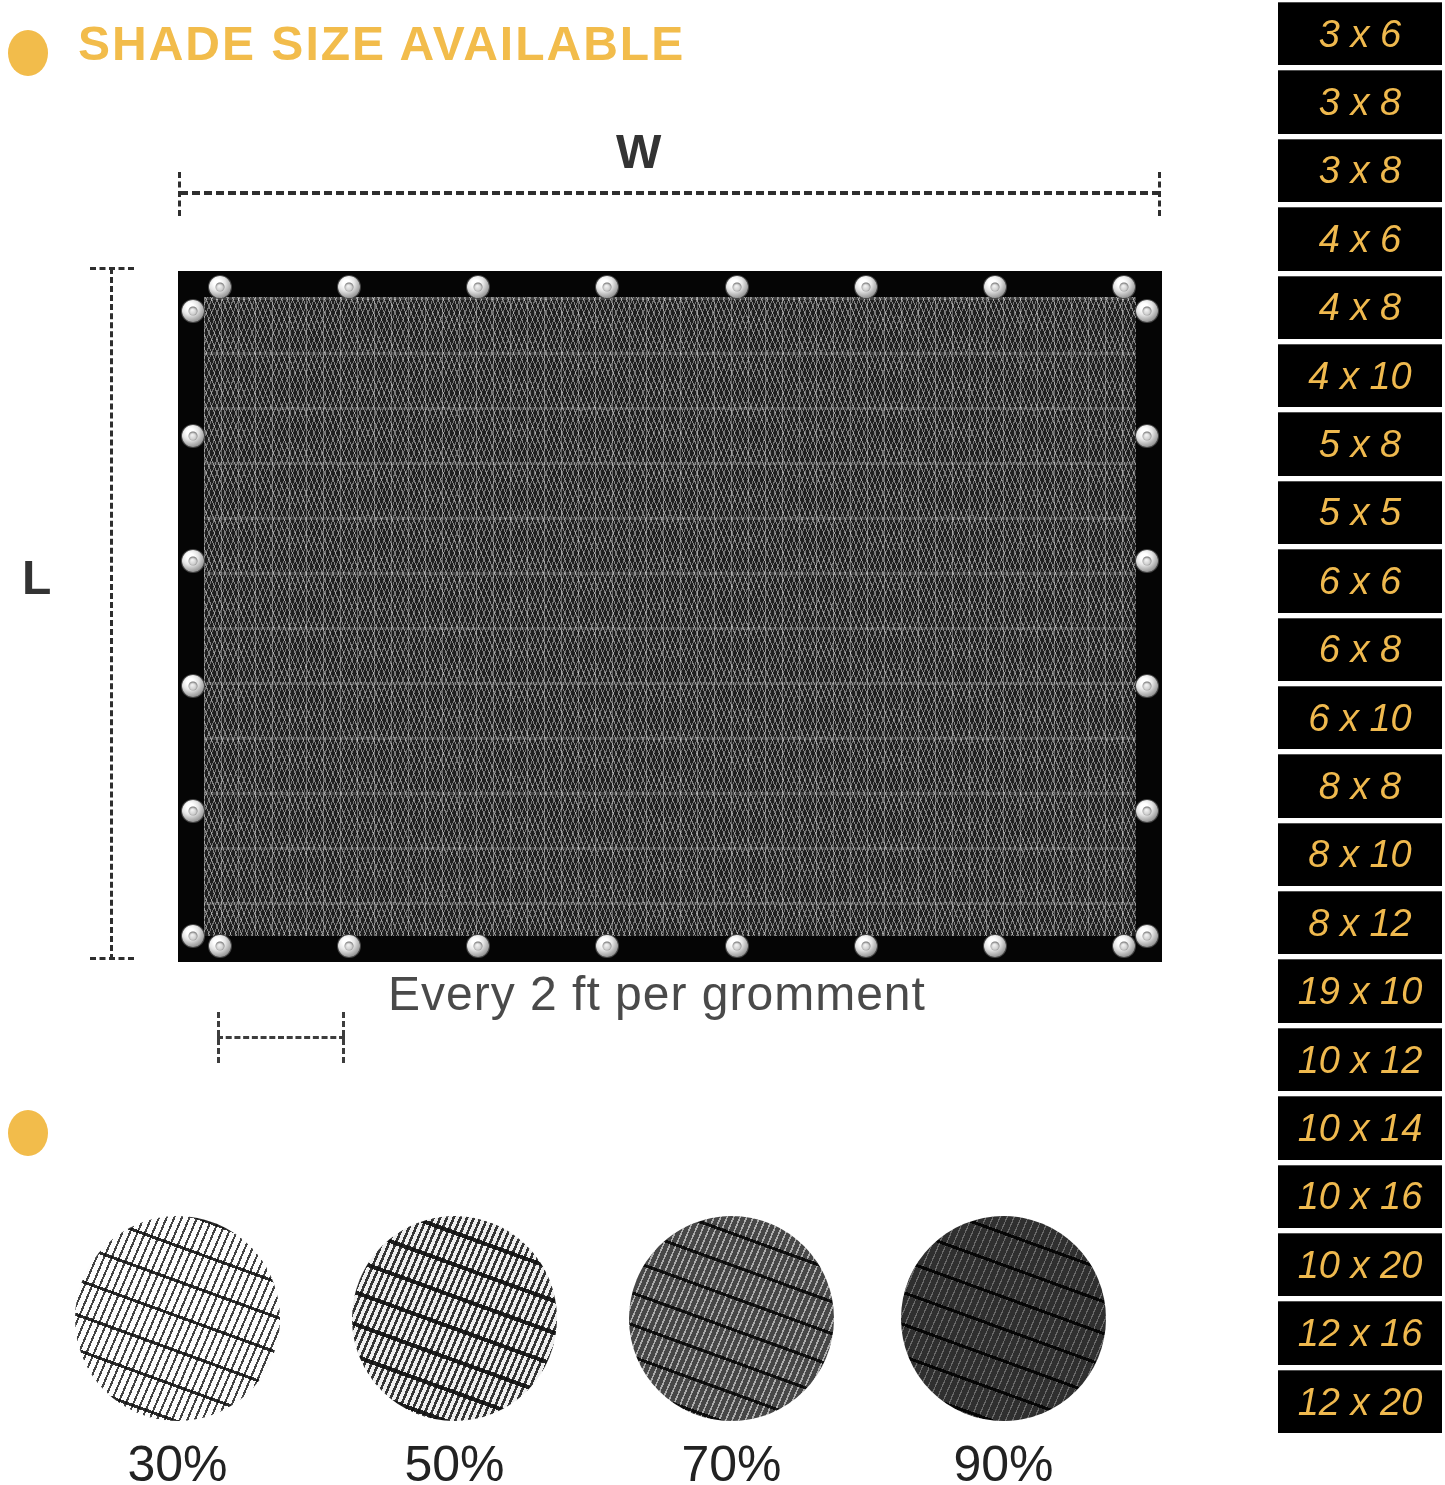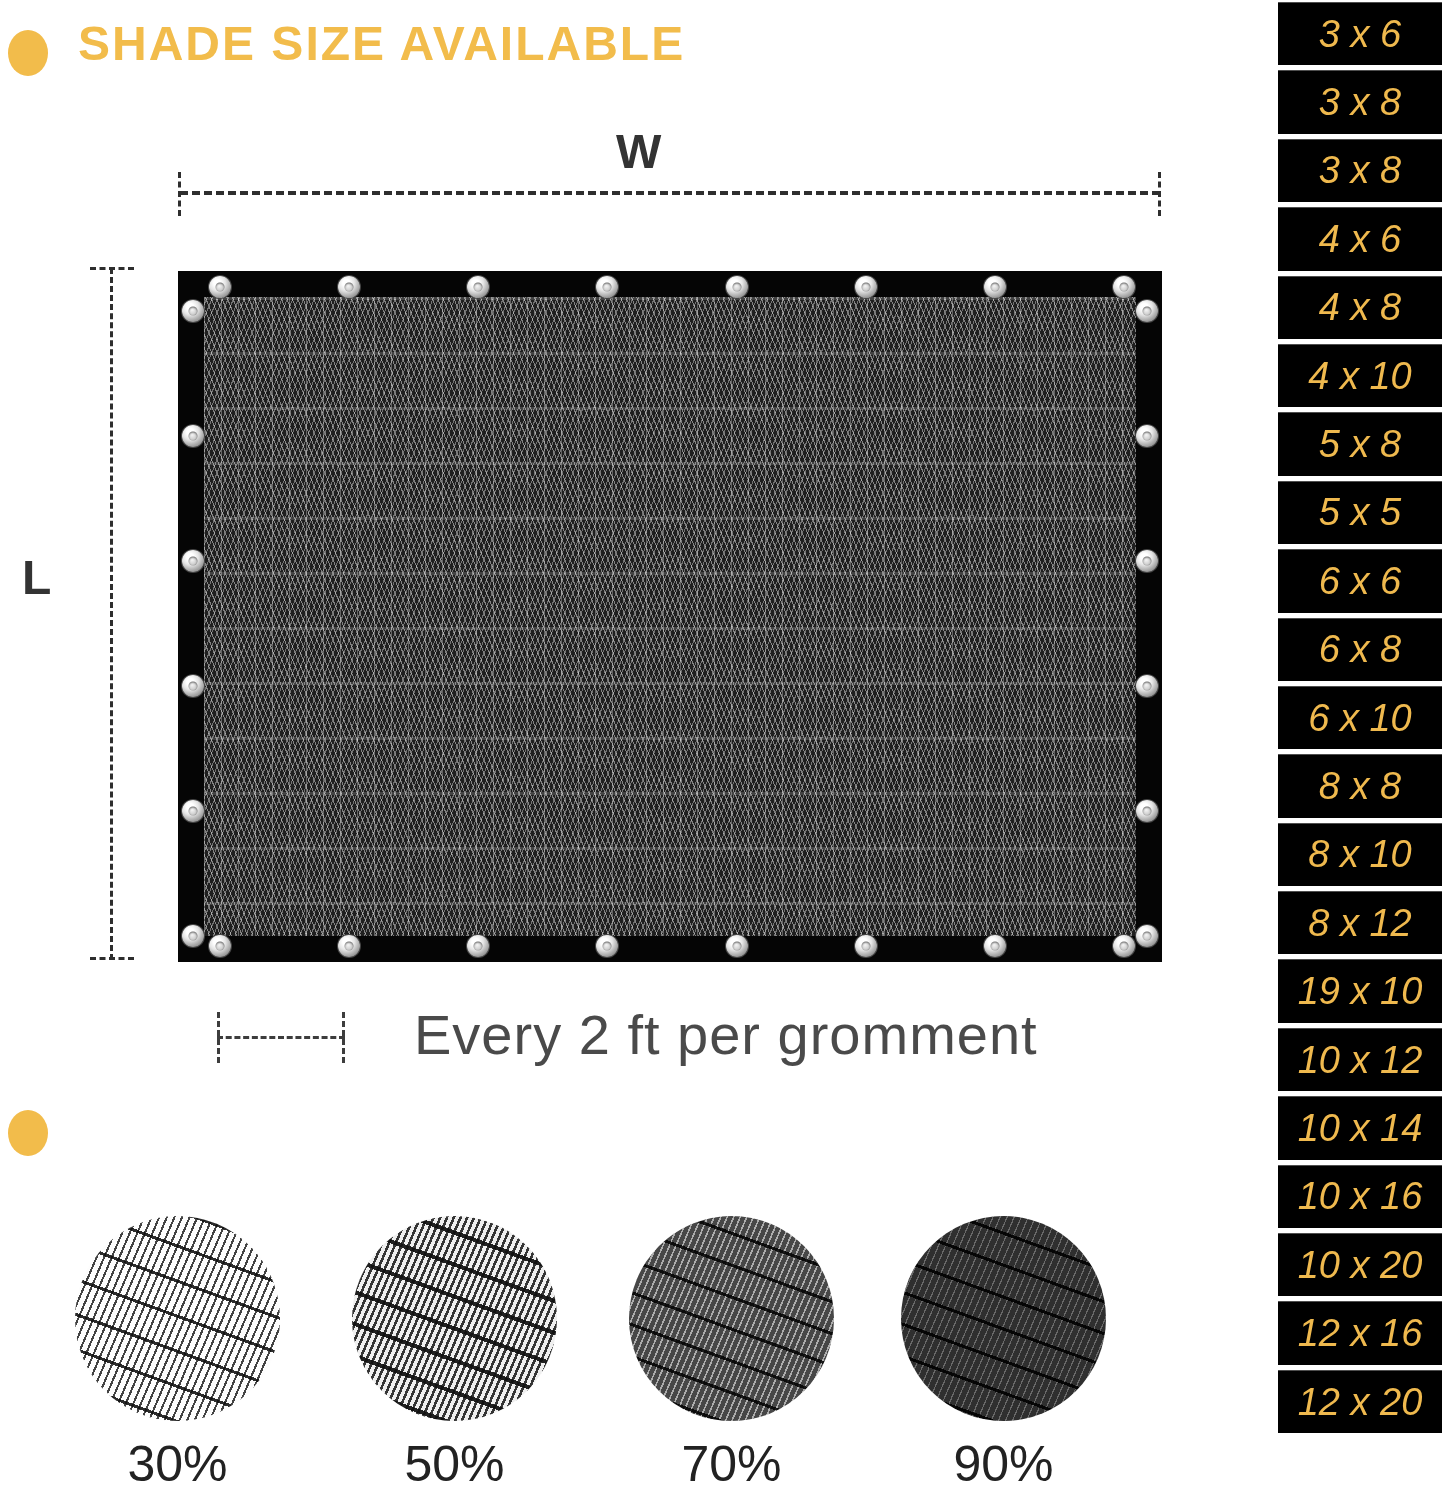--- a/index.html
+++ b/index.html
@@ -61,22 +61,22 @@
     transform:translate(-50%,-50%);border-radius:50%;
     background:radial-gradient(circle at 40% 35%, #f7f7f7, #cfcfcf 60%, #8a8a8a);
     box-shadow:inset 0 1px 2px rgba(0,0,0,.55);
   }
 
   
   #gs-tick-a{left:217px;top:1012px;height:51px;border-left-color:#3d3d3d;}
   #gs-tick-b{left:342px;top:1012px;height:51px;border-left-color:#3d3d3d;}
   #gs-line{left:217px;top:1036px;width:128px;border-top-color:#3d3d3d;}
   #grommet-note{
-    position:absolute;left:388px;top:1009px;height:52px;line-height:52px;
-    color:#4a4a4a;font-size:56px;letter-spacing:1px;white-space:nowrap;margin-left:26px;
+    position:absolute;left:388px;top:968px;height:52px;line-height:52px;
+    color:#4a4a4a;font-size:48px;letter-spacing:1px;white-space:nowrap;
   }
 
   
   .rate-circle{
     position:absolute;width:205px;height:205px;border-radius:50%;top:1216px;
   }
   .rate-label{
     position:absolute;top:1435px;width:205px;text-align:center;
     color:#222;font-size:50px;
   }

